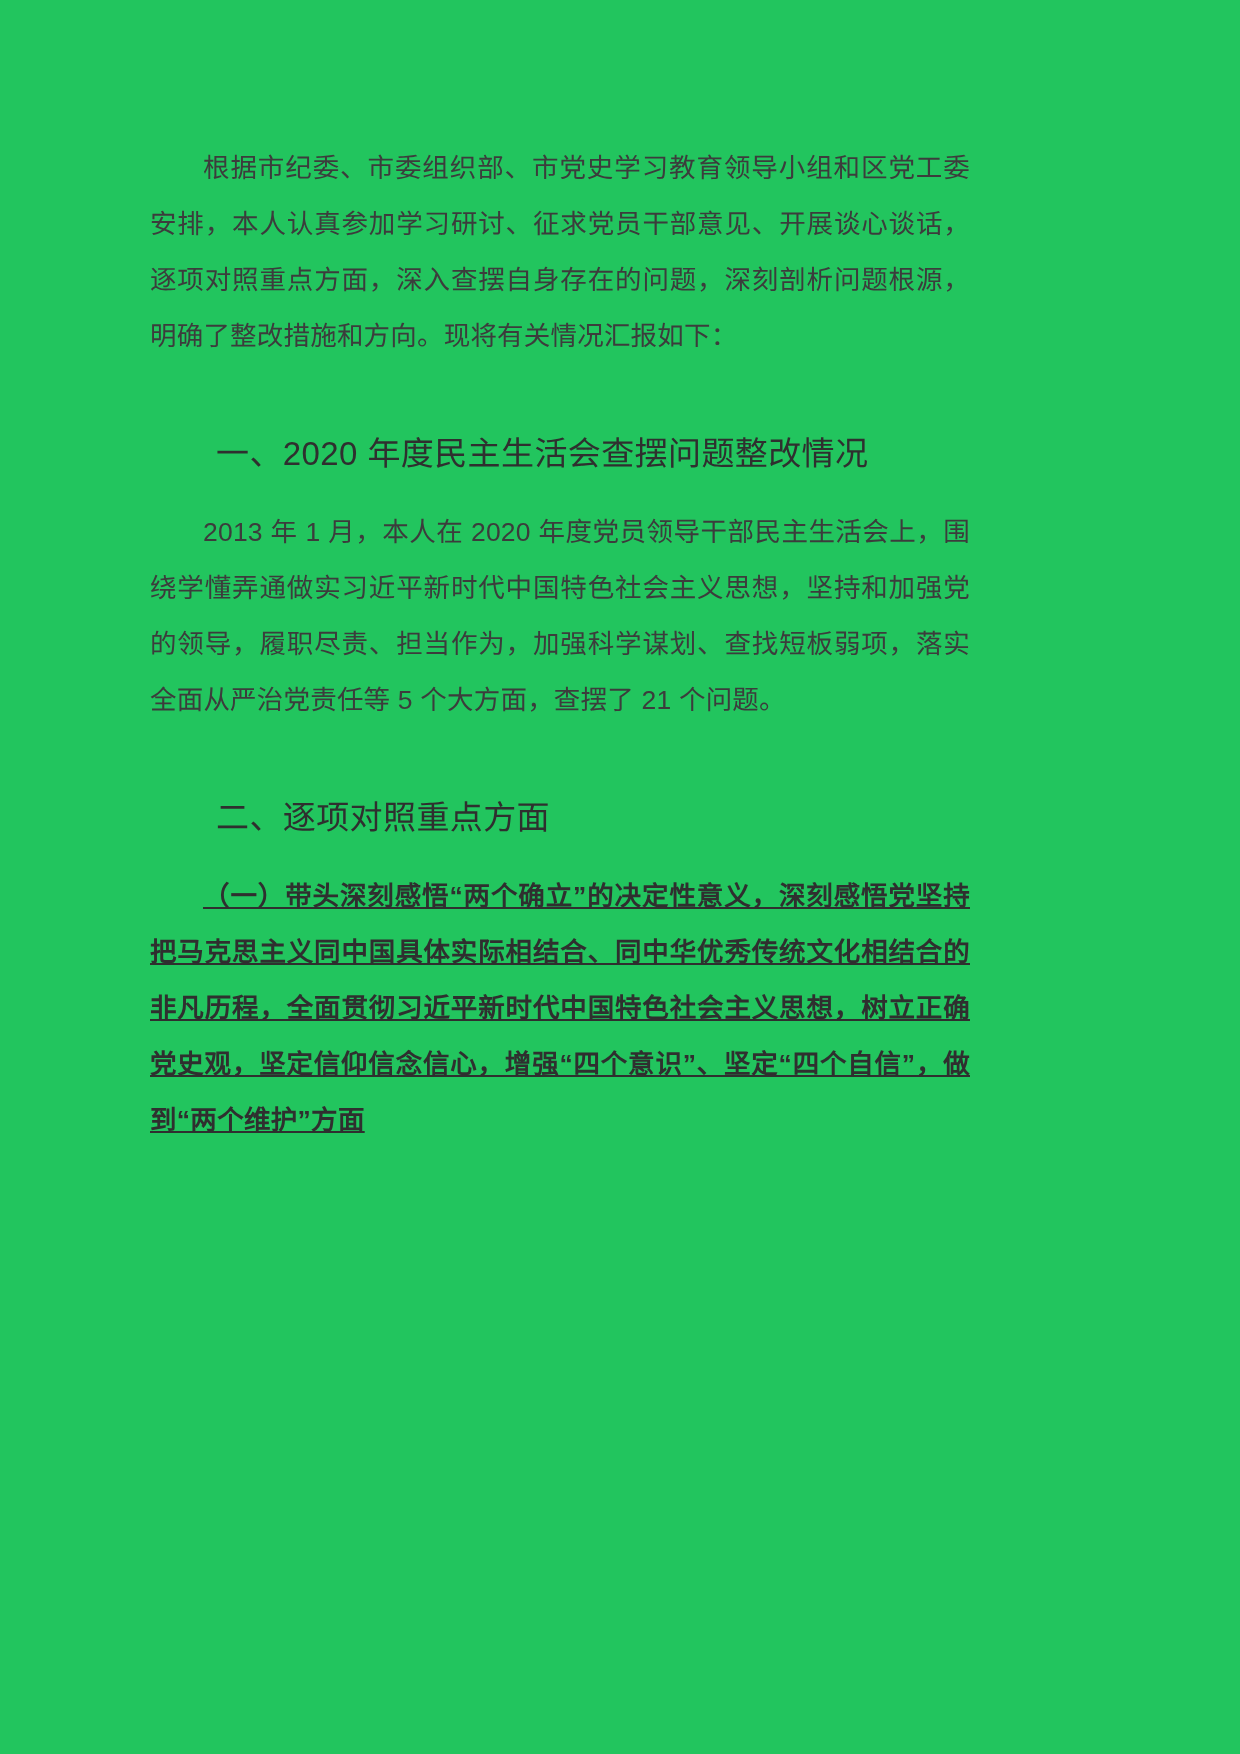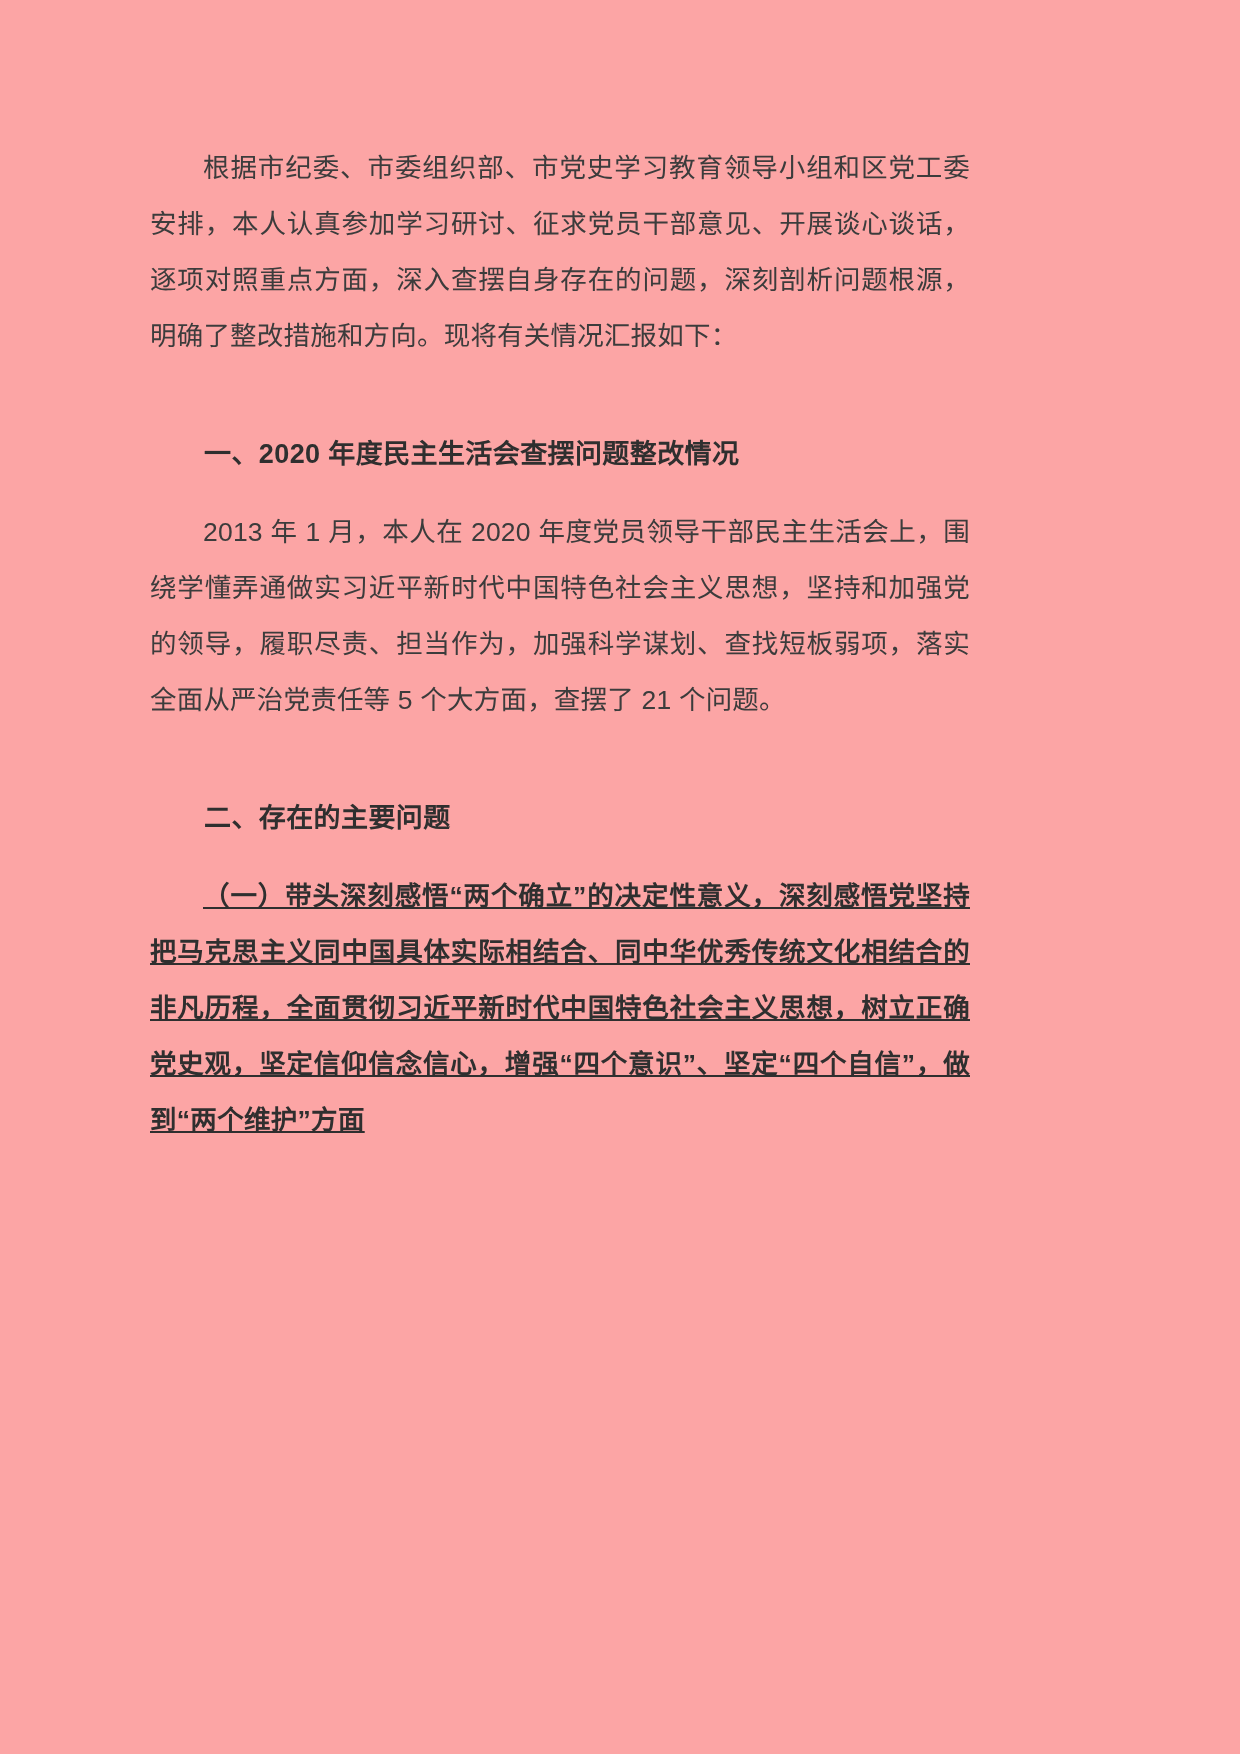--- a/index.html
+++ b/index.html
@@ -12,43 +12,43 @@
     width: 1240px;
     height: 1754px;
     font-family: "Liberation Sans", "DejaVu Sans", sans-serif;
     color: #3c3c3c;
     -webkit-font-smoothing: antialiased;
   }
   .page {
     position: relative;
     width: 1240px;
     height: 1754px;
-    background: #fca5a5;
+    background: #22c55e;
     box-sizing: border-box;
     padding: 140px 150px 60px 150px;
   }
   .doc-body {
     width: 820px;
   }
   p.para {
     margin: 0 0 18px 0;
     font-size: 26.5px;
     line-height: 56px;
     letter-spacing: 0.2px;
     text-align: justify;
     text-justify: inter-ideograph;
     text-indent: 2em;
     color: #3c3c3c;
     font-weight: 400;
   }
   h2.heading {
     margin: 34px 0 22px 0;
-    font-size: 27px;
+    font-size: 33px;
     line-height: 56px;
-    font-weight: 700;
+    font-weight: 400;
     color: #2f2f2f;
     text-indent: 2em;
     letter-spacing: 0.4px;
   }
   p.para-bold {
     margin: 0 0 18px 0;
     font-size: 26.5px;
     line-height: 56px;
     font-weight: 700;
     color: #2f2f2f;
@@ -70,18 +70,18 @@
 
     <div class="spacer-sm"></div>
 
     <h2 class="heading">一、2020 年度民主生活会查摆问题整改情况</h2>
 
     <p class="para">2013 年 1 月，本人在 2020 年度党员领导干部民主生活会上，围绕学懂弄通做实习近平新时代中国特色社会主义思想，坚持和加强党的领导，履职尽责、担当作为，加强科学谋划、查找短板弱项，落实全面从严治党责任等 5 个大方面，查摆了 21 个问题。</p>
 
 
     <div class="spacer-sm"></div>
 
-    <h2 class="heading">二、存在的主要问题</h2>
+    <h2 class="heading">二、逐项对照重点方面</h2>
 
     <p class="para-bold">（一）带头深刻感悟“两个确立”的决定性意义，深刻感悟党坚持把马克思主义同中国具体实际相结合、同中华优秀传统文化相结合的非凡历程，全面贯彻习近平新时代中国特色社会主义思想，树立正确党史观，坚定信仰信念信心，增强“四个意识”、坚定“四个自信”，做到“两个维护”方面</p>
 
   </div>
 </div>
 
 </body></html>

